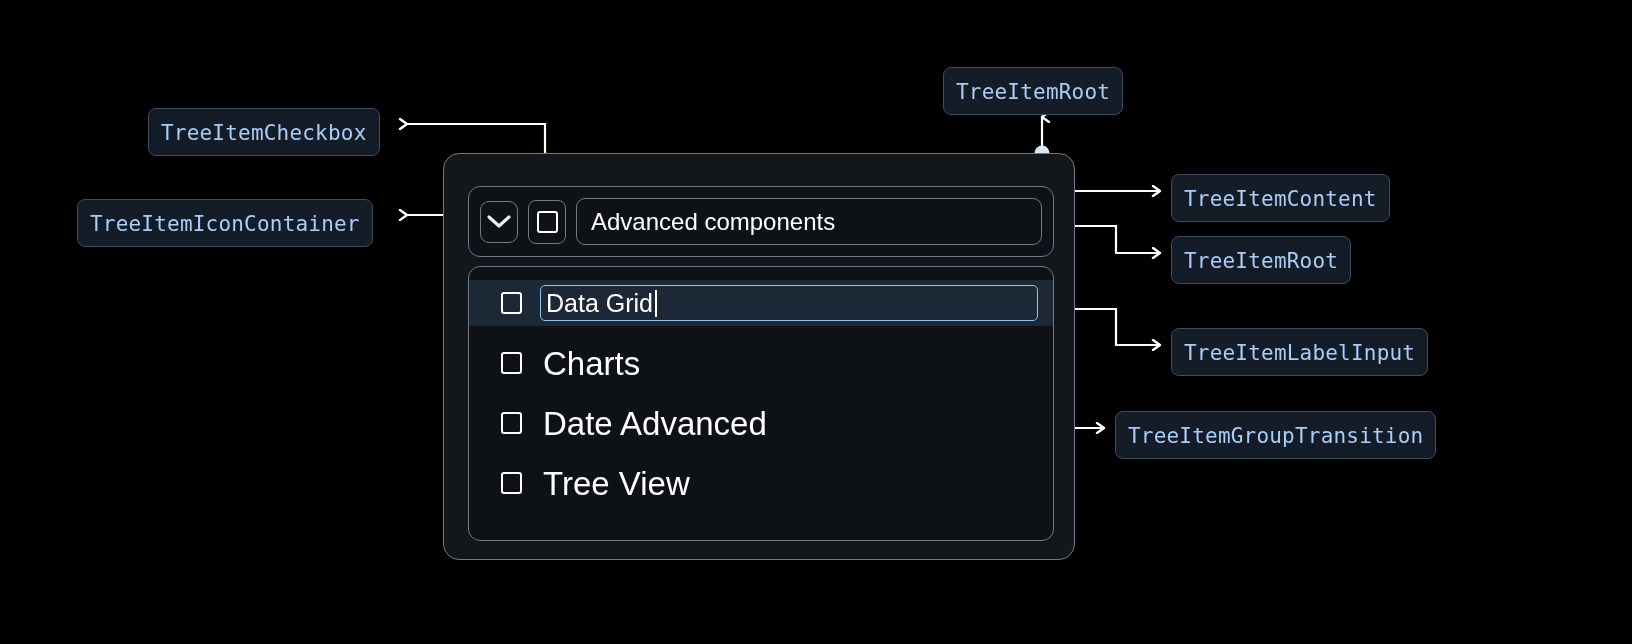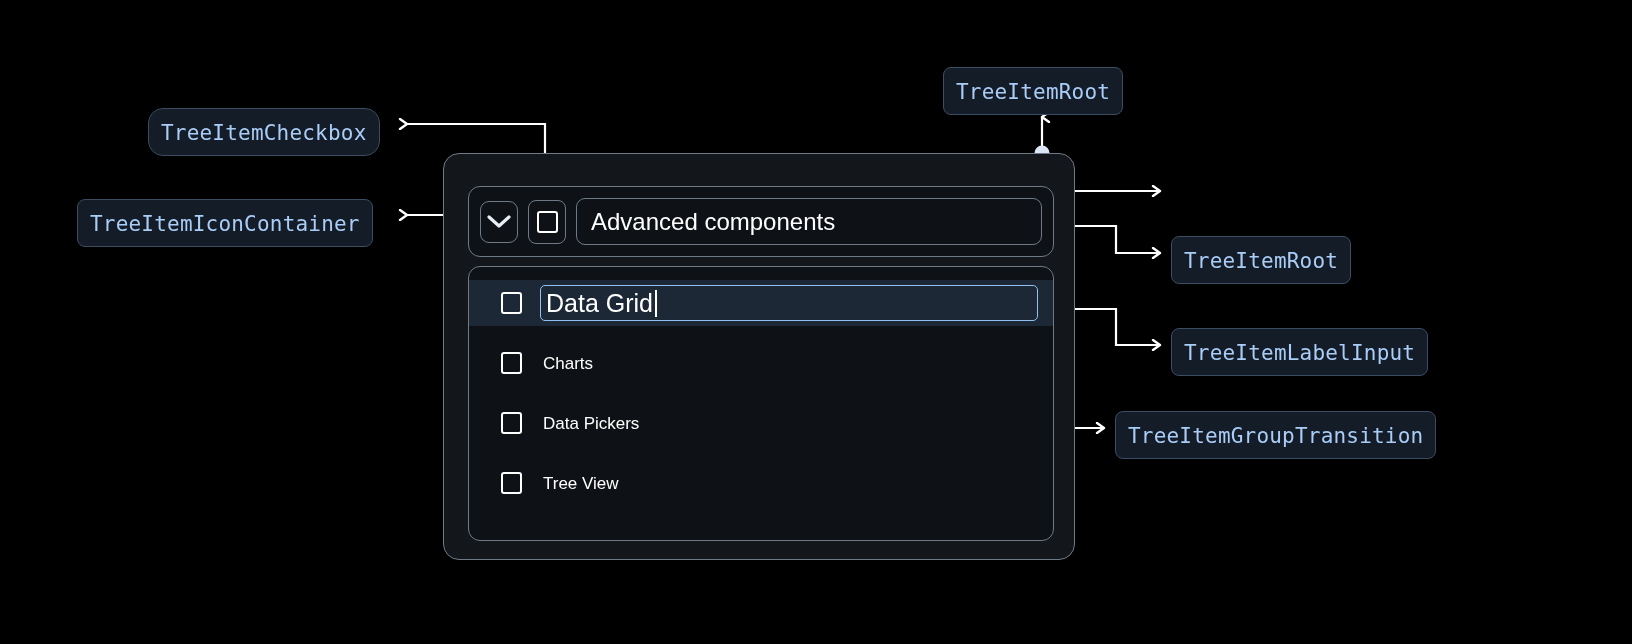--- a/index.html
+++ b/index.html
@@ -105,21 +105,21 @@
     padding-left:32px;
     margin-bottom:14px;
     box-sizing:border-box;
   }
   .tree-item.selected{
     background:#1d2836;
   }
   .ti-label{
     margin-left:21px;
     color:#ffffff;
-    font-size:17px;
+    font-size:33px;
     line-height:1;
   }
   .ti-input{
     margin-left:18px;
     flex:1 1 auto;
     margin-right:15px;
     height:36px;
     border:1.6px solid #8fc2f0;
     border-radius:5px;
     box-sizing:border-box;
@@ -175,23 +175,24 @@
       <circle cx="545" cy="195" r="7.5"></circle>
       <circle cx="478" cy="215" r="7.5"></circle>
       <circle cx="1042" cy="153" r="7.5"></circle>
       <circle cx="1058" cy="191" r="7.5"></circle>
       <circle cx="1043" cy="226" r="7.5"></circle>
       <circle cx="1043" cy="309" r="7.5"></circle>
       <circle cx="1053" cy="428" r="7.5"></circle>
     </g>
   </svg>
 
-  <div class="chip" style="left:148px;top:108px;border-radius:15px;">TreeItemCheckbox</div>
+  <div class="chip" style="left:148px;top:108px;">TreeItemCheckbox</div>
   <div class="chip" style="left:77px;top:199px;">TreeItemIconContainer</div>
   <div class="chip" style="left:943px;top:67px;">TreeItemRoot</div>
+  <div class="chip" style="left:1171px;top:174px;">TreeItemContent</div>
   <div class="chip" style="left:1171px;top:236px;">TreeItemRoot</div>
   <div class="chip" style="left:1171px;top:328px;text-align:center;">TreeItemLabelInput</div>
   <div class="chip" style="left:1115px;top:411px;">TreeItemGroupTransition</div>
 
   <div class="tree-root">
 
     <div class="tree-content">
 
       <div class="icon-container">
         <svg width="26" height="16" viewBox="0 0 26 16">
@@ -218,21 +219,21 @@
         </div>
       </div>
 
       <div class="tree-item">
         <span class="checkbox sm"></span>
         <span class="ti-label">Charts</span>
       </div>
 
       <div class="tree-item">
         <span class="checkbox sm"></span>
-        <span class="ti-label">Data Pickers</span>
+        <span class="ti-label">Date Advanced</span>
       </div>
 
       <div class="tree-item">
         <span class="checkbox sm"></span>
         <span class="ti-label">Tree View</span>
       </div>
 
     </div>
   </div>
 

